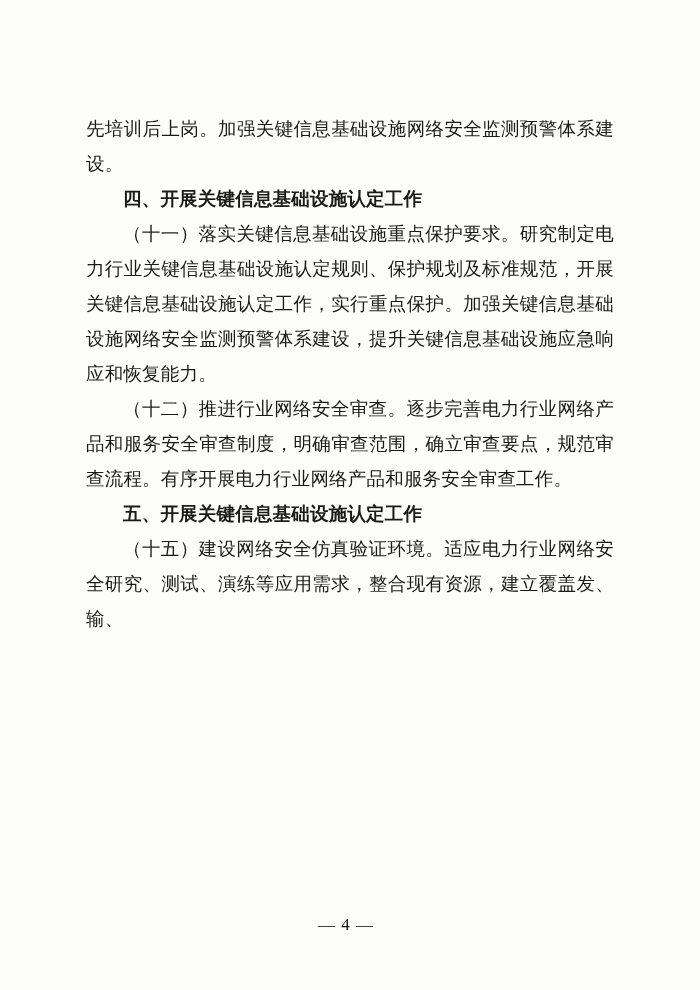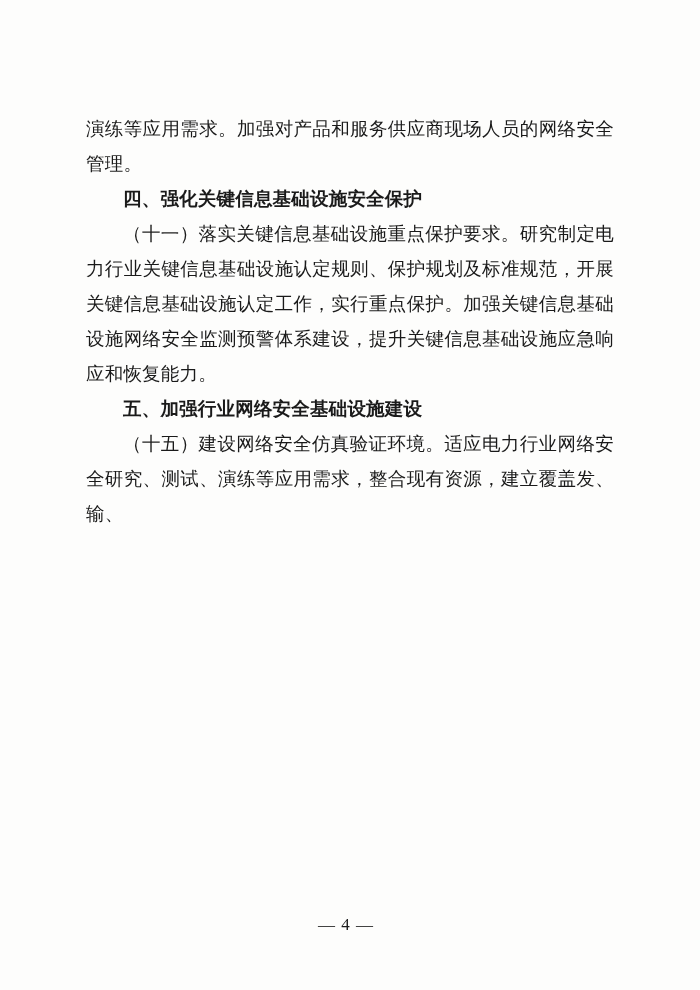--- a/index.html
+++ b/index.html
@@ -60,29 +60,30 @@
     display: inline-block;
     margin-left: -8px;
   }
 </style>
 </head>
 <body>
 
 <div class="page">
   <div class="content">
 
-    <p class="para">演练等应用需求。加强对产品和服务供应商现场人员的网络安全管理。</p>
+    <p class="para">先培训后上岗。加强关键信息基础设施网络安全监测预警体系建设。</p>
 
-    <h2 class="heading">四、强化关键信息基础设施安全保护</h2>
+    <h2 class="heading">四、开展关键信息基础设施认定工作</h2>
 
     <p class="para indent">（十一）落实关键信息基础设施重点保护要求。研究制定电力行业关键信息基础设施认定规则、保护规划及标准规范，开展关键信息基础设施认定工作，实行重点保护。加强关键信息基础设施网络安全监测预警体系建设，提升关键信息基础设施应急响应和恢复能力。</p>
 
+    <p class="para indent">（十二）推进行业网络安全审查。逐步完善电力行业网络产品和服务安全审查制度，明确审查范围，确立审查要点，规范审查流程。有序开展电力行业网络产品和服务安全审查工作。</p>
 
 
-    <h2 class="heading">五、加强行业网络安全基础设施建设</h2>
+    <h2 class="heading">五、开展关键信息基础设施认定工作</h2>
 
 
     <p class="para indent">（十五）建设网络安全仿真验证环境。适应电力行业网络安全研究、测试、演练等应用需求，整合现有资源，建立覆盖发、输、</p>
 
   </div>
 
   <div class="footer">
     <span class="page-num-wrap">— 4 —</span>
   </div>
 </div>

